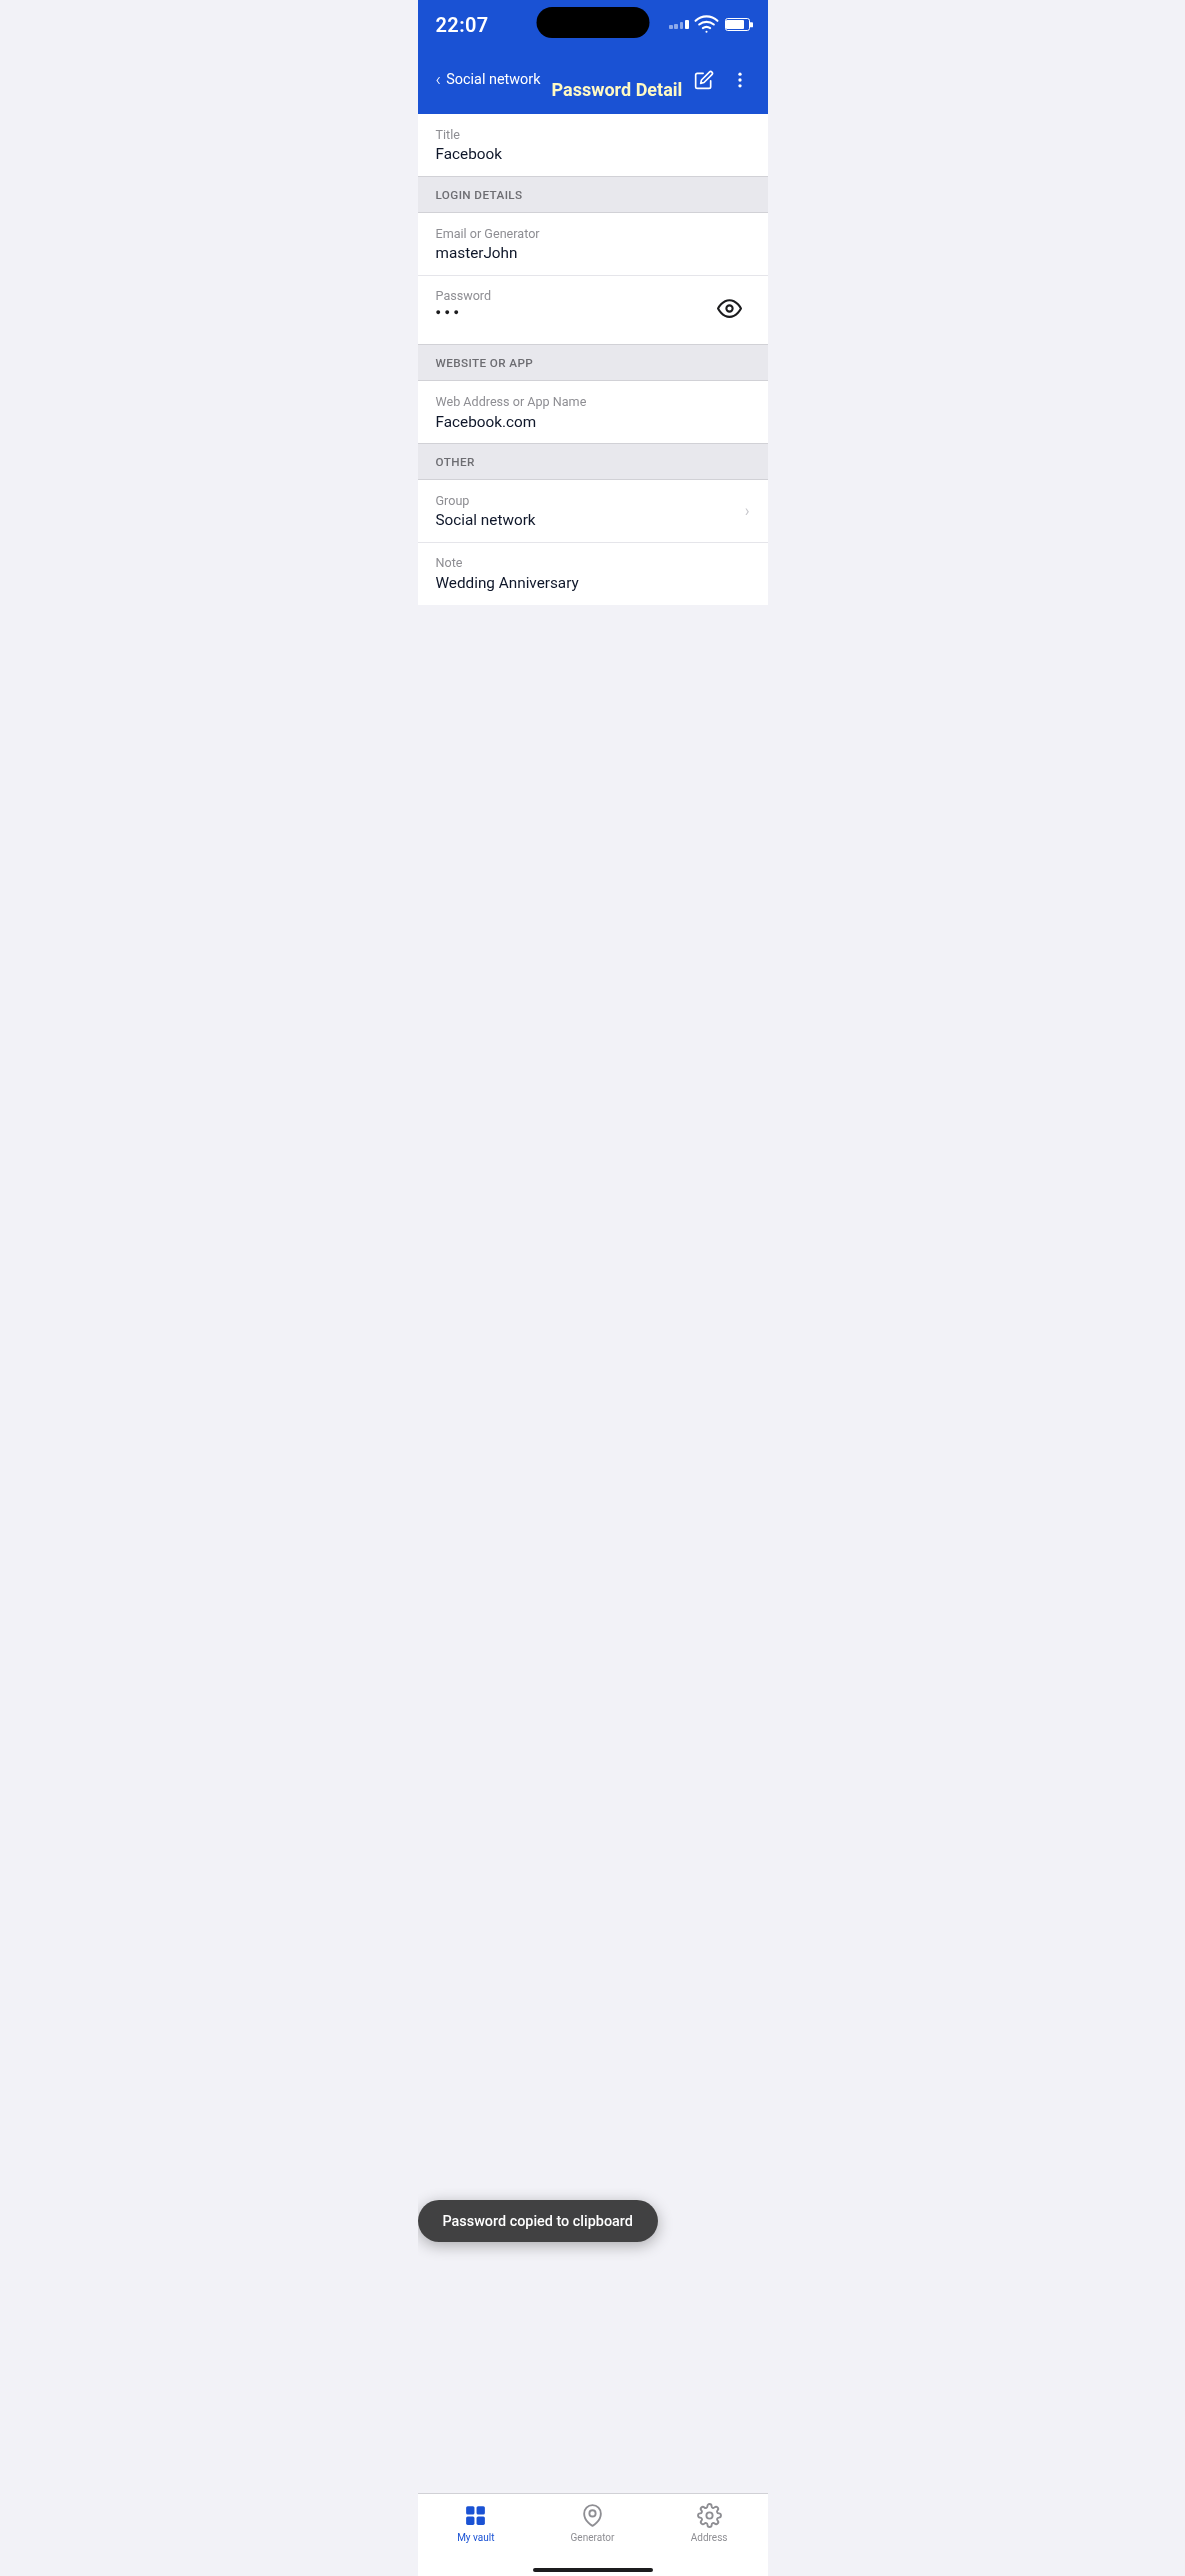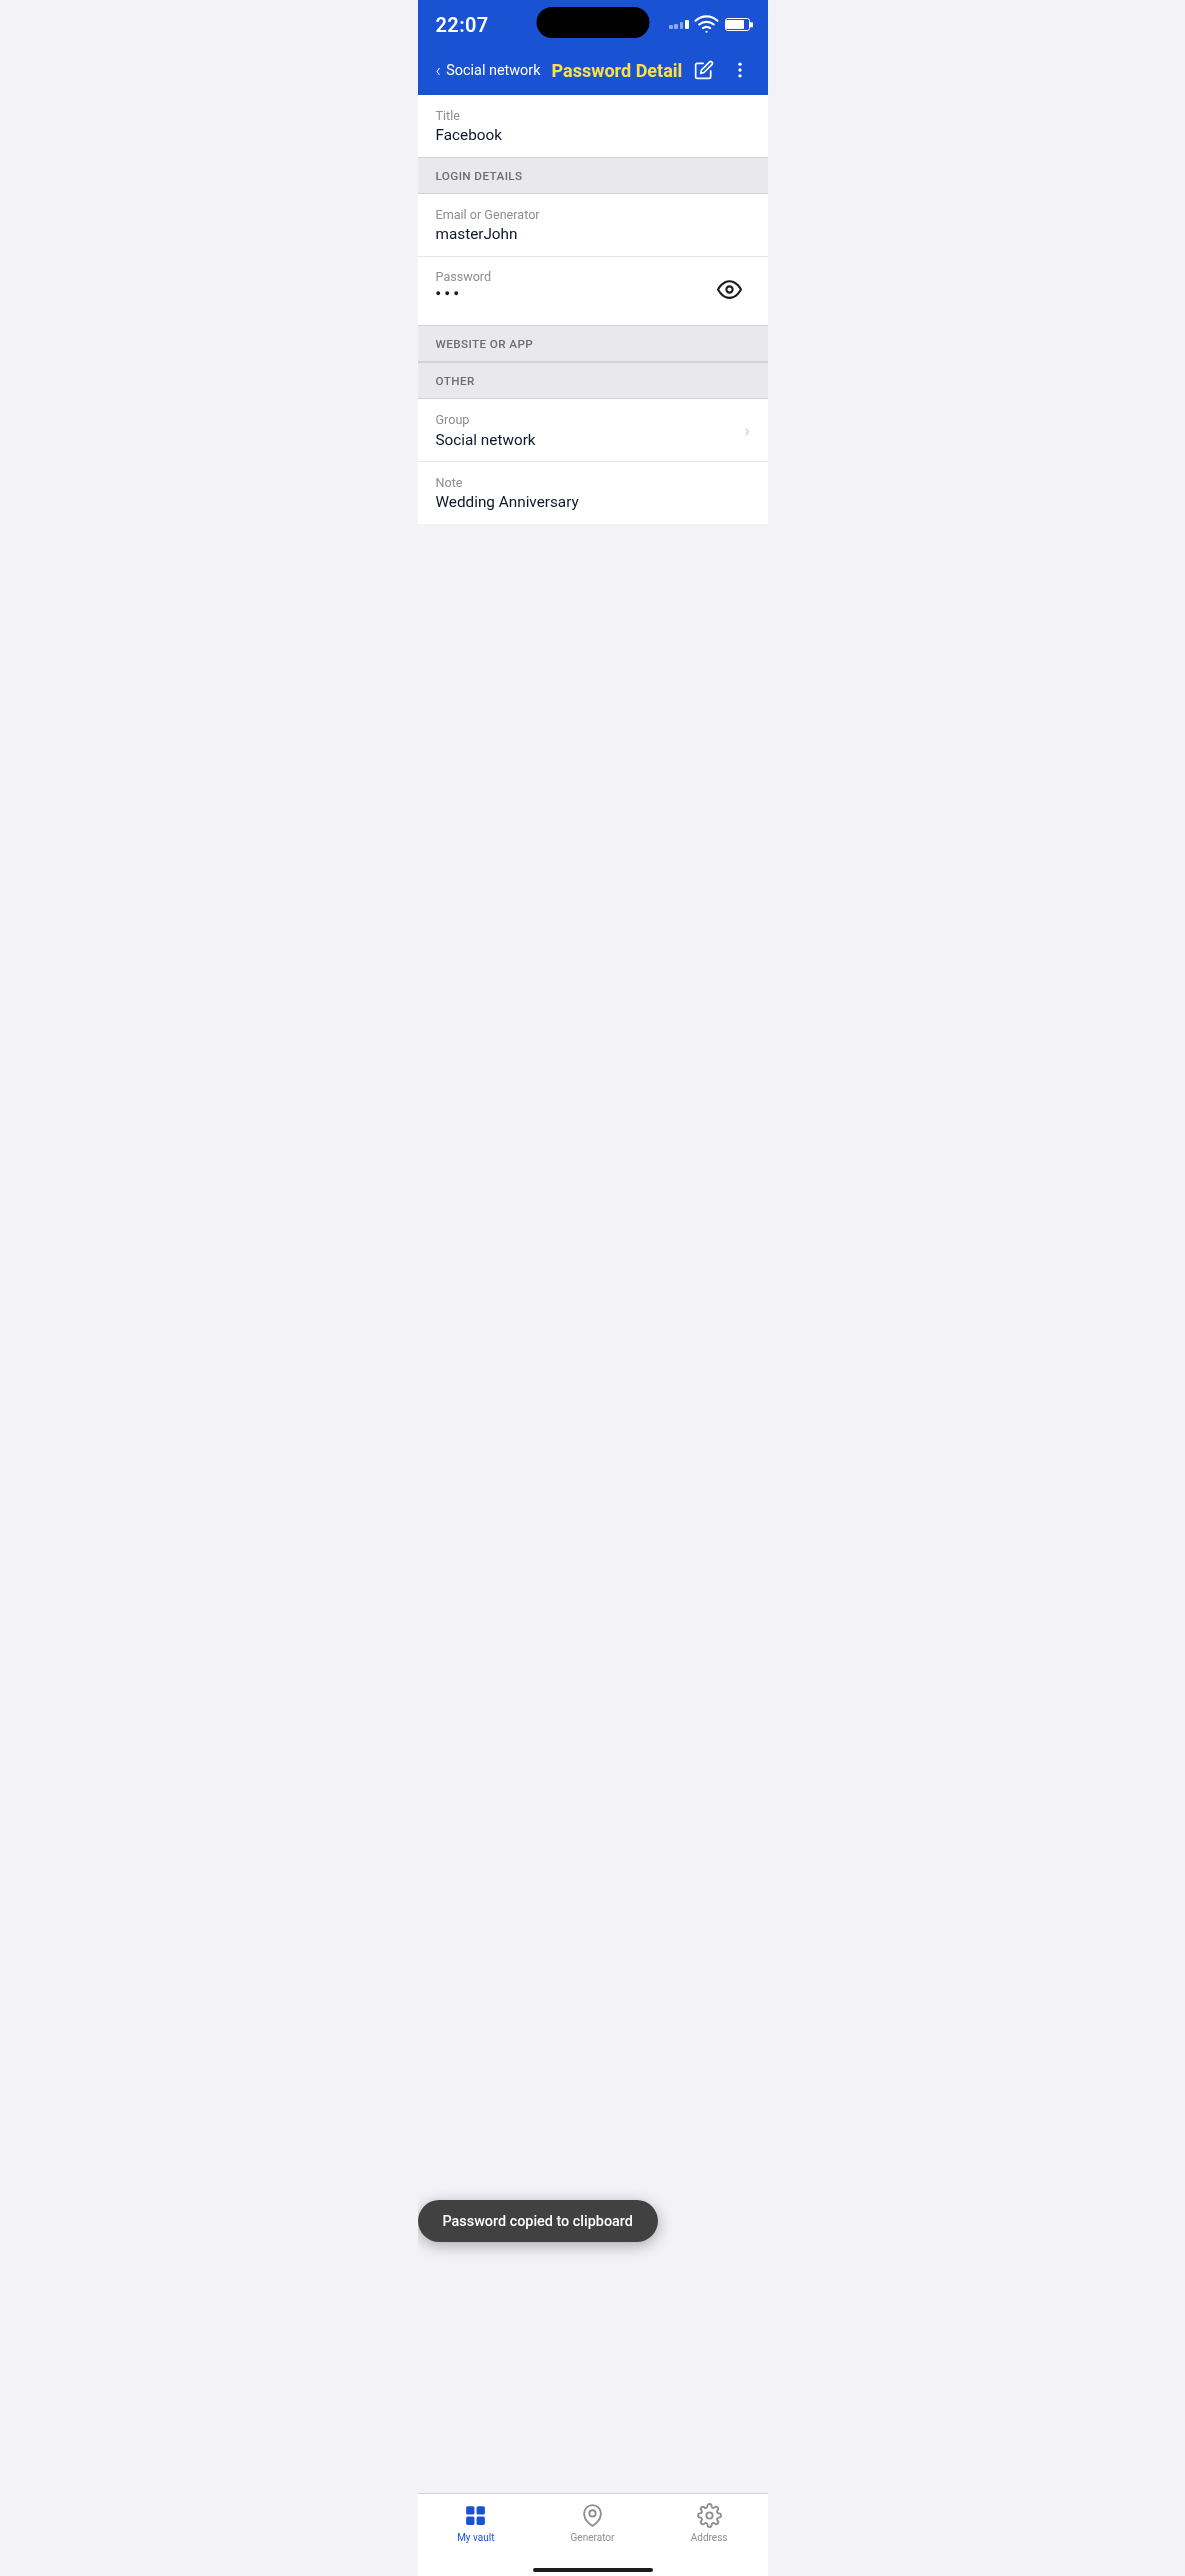--- a/index.html
+++ b/index.html
@@ -114,23 +114,24 @@
       font-weight: 300;
     }
 
     .nav-back-text {
       color: white;
       font-size: 14.4px;
       font-weight: 400;
     }
 
     .nav-title {
-      color: #fde047;
+      color: #fef9c3;
       font-size: 18px;
       font-weight: 700;
+      margin-top: 19px;
     }
 
     .nav-right {
       display: flex;
       align-items: center;
       gap: 16px;
     }
 
     .pencil-icon-svg {
       width: 20px;
@@ -384,20 +385,26 @@
             <circle cx="12" cy="12" r="3"></circle>
           </svg>
         </div>
       </div>
     </div>
 
     <div class="section-header">
       <span class="section-header-text">WEBSITE OR APP</span>
     </div>
 
+    <div class="content-card">
+      <div class="field-row">
+        <div class="field-label">Web Address or App Name</div>
+        <div class="field-value">Facebook.com</div>
+      </div>
+    </div>
 
     <div class="section-header">
       <span class="section-header-text">OTHER</span>
     </div>
 
     <div class="content-card">
       <div class="field-row-chevron">
         <div class="field-content">
           <div class="field-label">Group</div>
           <div class="field-value">Social network</div>

